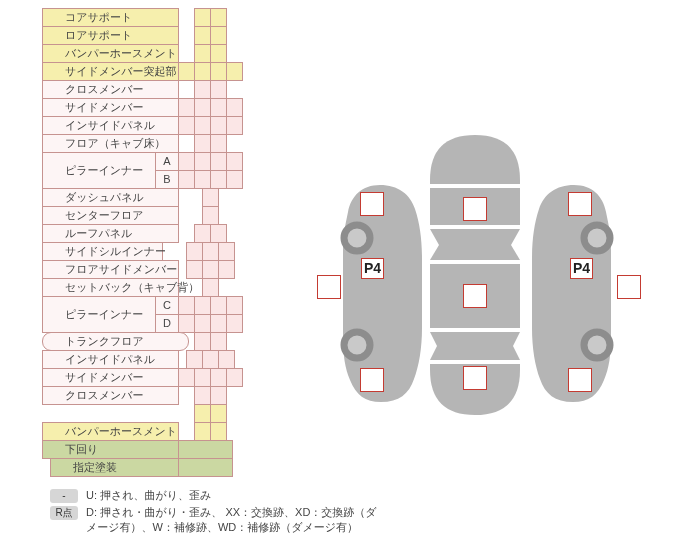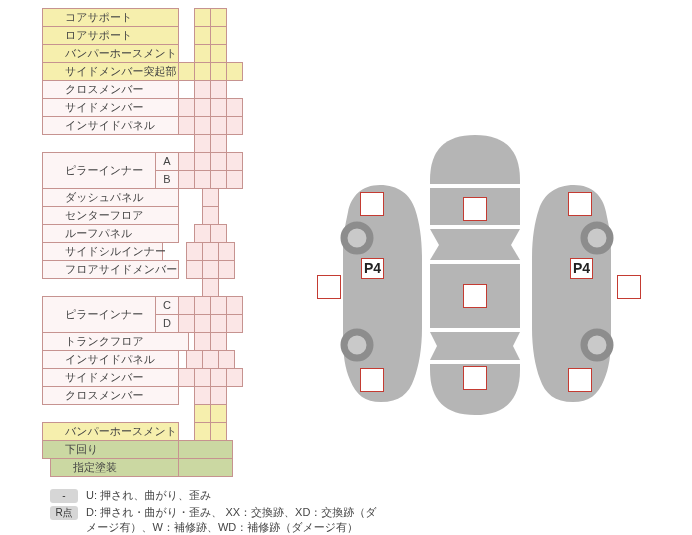--- a/index.html
+++ b/index.html
@@ -61,20 +61,21 @@
     <div class="cell label lab-pink" style="left: 0px; top: 90px; width: 137px; height: 19px; line-height: 17px;">サイドメンバー</div>
     <div class="cell cel-pink" style="left: 136px; top: 90px; width: 17px; height: 19px;"></div>
     <div class="cell cel-pink" style="left: 152px; top: 90px; width: 17px; height: 19px;"></div>
     <div class="cell cel-pink" style="left: 168px; top: 90px; width: 17px; height: 19px;"></div>
     <div class="cell cel-pink" style="left: 184px; top: 90px; width: 17px; height: 19px;"></div>
     <div class="cell label lab-pink" style="left: 0px; top: 108px; width: 137px; height: 19px; line-height: 17px;">インサイドパネル</div>
     <div class="cell cel-pink" style="left: 136px; top: 108px; width: 17px; height: 19px;"></div>
     <div class="cell cel-pink" style="left: 152px; top: 108px; width: 17px; height: 19px;"></div>
     <div class="cell cel-pink" style="left: 168px; top: 108px; width: 17px; height: 19px;"></div>
     <div class="cell cel-pink" style="left: 184px; top: 108px; width: 17px; height: 19px;"></div>
+    <div class="cell label lab-pink" style="left: 0px; top: 126px; width: 137px; height: 19px; line-height: 17px;">フロア（キャブ床）</div>
     <div class="cell cel-pink" style="left: 152px; top: 126px; width: 17px; height: 19px;"></div>
     <div class="cell cel-pink" style="left: 168px; top: 126px; width: 17px; height: 19px;"></div>
     <div class="cell label lab-pink tall" style="left: 0px; top: 144px; width: 114px; height: 37px; line-height: 35px;">ピラーインナー</div>
     <div class="cell sub lab-pink" style="left: 113px; top: 144px; width: 24px; height: 19px; line-height: 17px;">A</div>
     <div class="cell cel-pink" style="left: 136px; top: 144px; width: 17px; height: 19px;"></div>
     <div class="cell cel-pink" style="left: 152px; top: 144px; width: 17px; height: 19px;"></div>
     <div class="cell cel-pink" style="left: 168px; top: 144px; width: 17px; height: 19px;"></div>
     <div class="cell cel-pink" style="left: 184px; top: 144px; width: 17px; height: 19px;"></div>
     <div class="cell sub lab-pink" style="left: 113px; top: 162px; width: 24px; height: 19px; line-height: 17px;">B</div>
     <div class="cell cel-pink" style="left: 136px; top: 162px; width: 17px; height: 19px;"></div>
@@ -89,33 +90,34 @@
     <div class="cell cel-pink" style="left: 152px; top: 216px; width: 17px; height: 19px;"></div>
     <div class="cell cel-pink" style="left: 168px; top: 216px; width: 17px; height: 19px;"></div>
     <div class="cell label lab-pink" style="left: 0px; top: 234px; width: 121px; height: 19px; line-height: 17px;">サイドシルインナー</div>
     <div class="cell cel-pink" style="left: 144px; top: 234px; width: 17px; height: 19px;"></div>
     <div class="cell cel-pink" style="left: 160px; top: 234px; width: 17px; height: 19px;"></div>
     <div class="cell cel-pink" style="left: 176px; top: 234px; width: 17px; height: 19px;"></div>
     <div class="cell label lab-pink" style="left: 0px; top: 252px; width: 137px; height: 19px; line-height: 17px;">フロアサイドメンバー</div>
     <div class="cell cel-pink" style="left: 144px; top: 252px; width: 17px; height: 19px;"></div>
     <div class="cell cel-pink" style="left: 160px; top: 252px; width: 17px; height: 19px;"></div>
     <div class="cell cel-pink" style="left: 176px; top: 252px; width: 17px; height: 19px;"></div>
+    <div class="cell label lab-pink" style="left: 0px; top: 270px; width: 137px; height: 19px; line-height: 17px;">セットバック（キャブ背）</div>
     <div class="cell cel-pink" style="left: 160px; top: 270px; width: 17px; height: 19px;"></div>
     <div class="cell label lab-pink tall" style="left: 0px; top: 288px; width: 114px; height: 37px; line-height: 35px;">ピラーインナー</div>
     <div class="cell sub lab-pink" style="left: 113px; top: 288px; width: 24px; height: 19px; line-height: 17px;">C</div>
     <div class="cell cel-pink" style="left: 136px; top: 288px; width: 17px; height: 19px;"></div>
     <div class="cell cel-pink" style="left: 152px; top: 288px; width: 17px; height: 19px;"></div>
     <div class="cell cel-pink" style="left: 168px; top: 288px; width: 17px; height: 19px;"></div>
     <div class="cell cel-pink" style="left: 184px; top: 288px; width: 17px; height: 19px;"></div>
     <div class="cell sub lab-pink" style="left: 113px; top: 306px; width: 24px; height: 19px; line-height: 17px;">D</div>
     <div class="cell cel-pink" style="left: 136px; top: 306px; width: 17px; height: 19px;"></div>
     <div class="cell cel-pink" style="left: 152px; top: 306px; width: 17px; height: 19px;"></div>
     <div class="cell cel-pink" style="left: 168px; top: 306px; width: 17px; height: 19px;"></div>
     <div class="cell cel-pink" style="left: 184px; top: 306px; width: 17px; height: 19px;"></div>
-    <div class="cell label lab-pink" style="left: 0px; top: 324px; width: 147px; height: 19px; line-height: 17px;">トランクフロア</div>
+    <div class="cell label lab-pink" style="left: 0px; top: 324px; width: 147px; height: 19px; line-height: 17px; border-radius: 9px;">トランクフロア</div>
     <div class="cell cel-pink" style="left: 152px; top: 324px; width: 17px; height: 19px;"></div>
     <div class="cell cel-pink" style="left: 168px; top: 324px; width: 17px; height: 19px;"></div>
     <div class="cell label lab-pink" style="left: 0px; top: 342px; width: 137px; height: 19px; line-height: 17px;">インサイドパネル</div>
     <div class="cell cel-pink" style="left: 144px; top: 342px; width: 17px; height: 19px;"></div>
     <div class="cell cel-pink" style="left: 160px; top: 342px; width: 17px; height: 19px;"></div>
     <div class="cell cel-pink" style="left: 176px; top: 342px; width: 17px; height: 19px;"></div>
     <div class="cell label lab-pink" style="left: 0px; top: 360px; width: 137px; height: 19px; line-height: 17px;">サイドメンバー</div>
     <div class="cell cel-pink" style="left: 136px; top: 360px; width: 17px; height: 19px;"></div>
     <div class="cell cel-pink" style="left: 152px; top: 360px; width: 17px; height: 19px;"></div>
     <div class="cell cel-pink" style="left: 168px; top: 360px; width: 17px; height: 19px;"></div>

